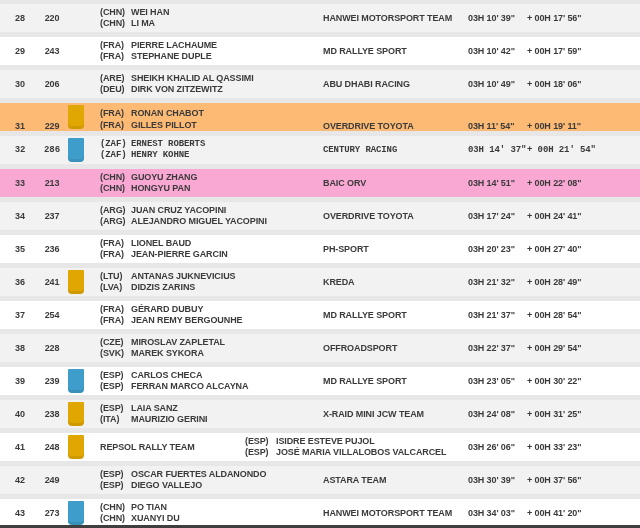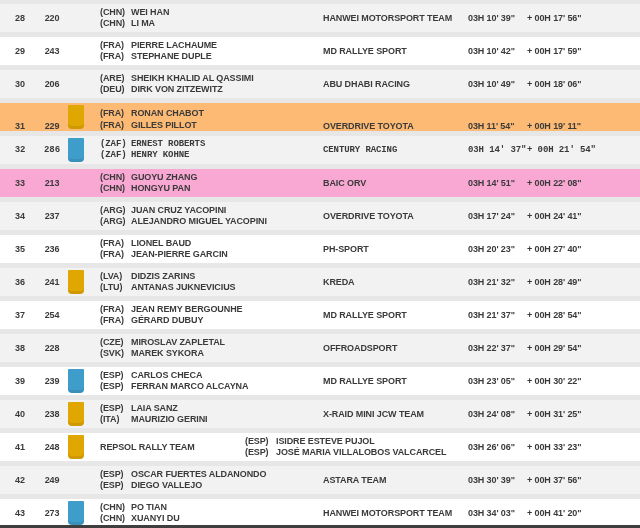--- a/index.html
+++ b/index.html
@@ -229,44 +229,44 @@
   <div class="sep"></div>
 
   <div class="row alt" style="background: rgb(242, 242, 242);">
     <div class="cell pos">36</div>
     <div class="cell num">241</div>
     <div class="badge-wrap">
       <span class="badge" style="display: inline-block; background: rgb(224, 166, 2);"></span>
     </div>
     <div class="cell crew">
       <div class="driver-line">
+        <span class="country">(LTU)</span><span>ANTANAS JUKNEVICIUS</span>
+      </div>
+      <div class="driver-line">
         <span class="country">(LVA)</span><span>DIDZIS ZARINS</span>
-      </div>
-      <div class="driver-line">
-        <span class="country">(LTU)</span><span>ANTANAS JUKNEVICIUS</span>
       </div>
     </div>
     <div class="cell team">KREDA</div>
     <div class="cell time">03H 21' 32"</div>
     <div class="cell gap">+ 00H 28' 49"</div>
   </div>
   <div class="sep"></div>
 
   <div class="row" style="background: rgb(255, 255, 255); border-radius: 7px;">
     <div class="cell pos">37</div>
     <div class="cell num">254</div>
     <div class="badge-wrap">
       
     </div>
     <div class="cell crew">
       <div class="driver-line">
+        <span class="country">(FRA)</span><span>GÉRARD DUBUY</span>
+      </div>
+      <div class="driver-line">
         <span class="country">(FRA)</span><span>JEAN REMY BERGOUNHE</span>
-      </div>
-      <div class="driver-line">
-        <span class="country">(FRA)</span><span>GÉRARD DUBUY</span>
       </div>
     </div>
     <div class="cell team">MD RALLYE SPORT</div>
     <div class="cell time">03H 21' 37"</div>
     <div class="cell gap">+ 00H 28' 54"</div>
   </div>
   <div class="sep"></div>
 
   <div class="row alt" style="background: rgb(242, 242, 242);">
     <div class="cell pos">38</div>

